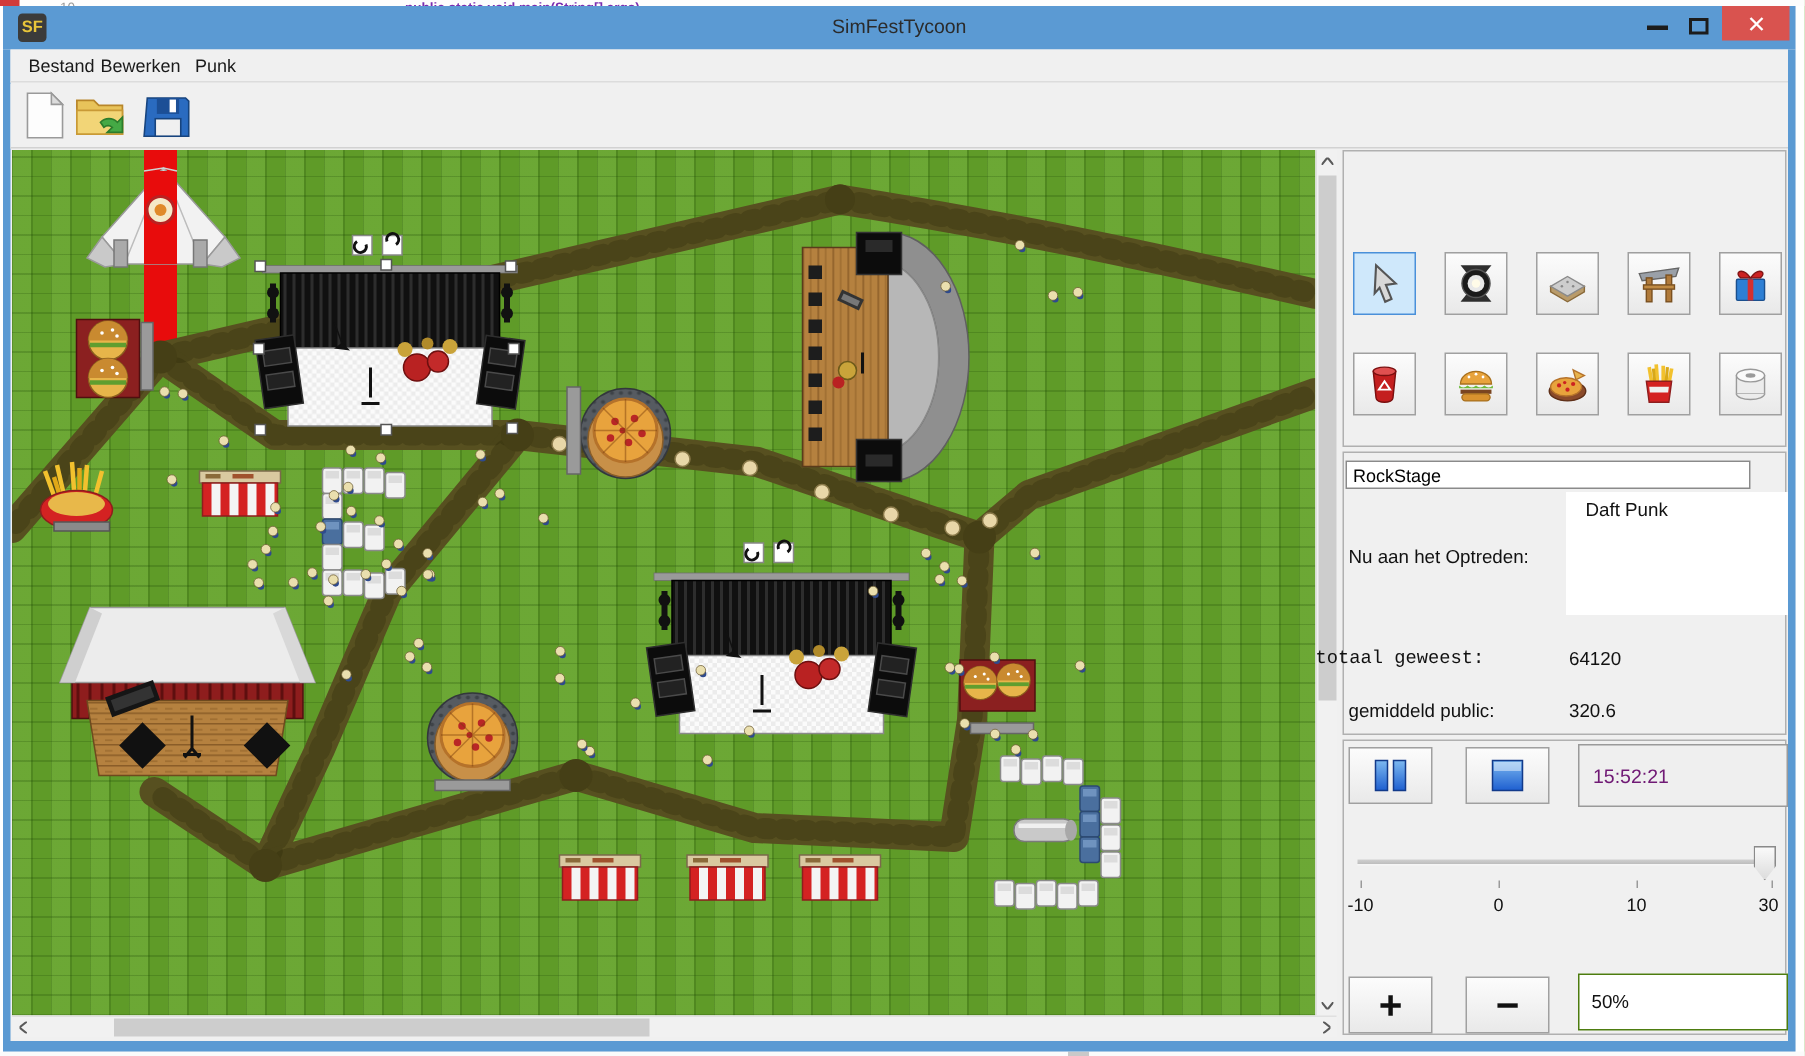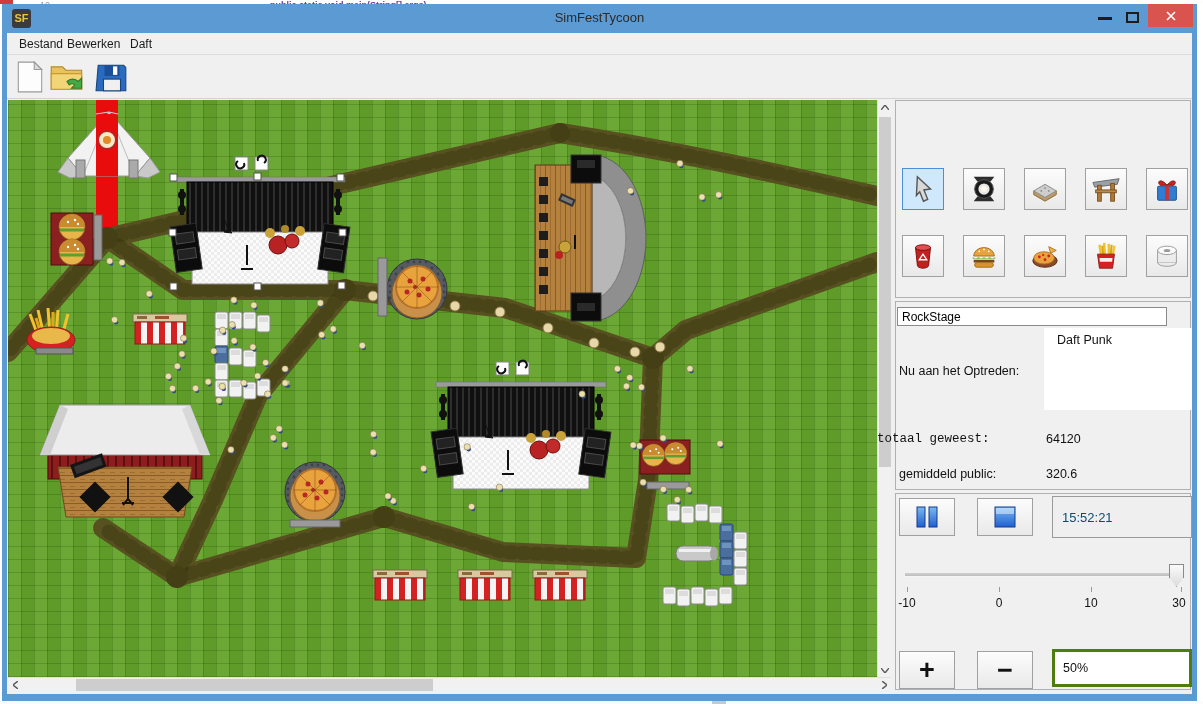--- a/index.html
+++ b/index.html
@@ -61,28 +61,28 @@
     display:flex; align-items:center; justify-content:center; cursor:pointer; }
   .btn.selected { background:#cfe8fb; border:1px solid #4a90d9; }
   #agenda-btn { left:895px; top:101px; width:292px; height:38px; font-size:12px; color:#111; gap:10px; }
   .lbl { position:absolute; font-size:12.5px; color:#111; }
   #rockstage-input { left:895px; top:303px; width:270px; height:19px; border:1px solid #8a8a8a;
     background:#fff; font-size:12px; padding:1px 4px; font-family:"Liberation Sans",sans-serif; }
   #daft-box { left:1042px; top:324px; width:148px; height:82px; background:#fff; }
   #daft-box span { position:absolute; left:13px; top:5px; font-size:12.5px; color:#111; }
 
   #time-box { left:1050px; top:492px; width:140px; height:42px; border:1px solid #9a9a9a;
-    background:#efefef; font-size:13px; color:#0c4a6e; display:flex; align-items:center; padding-left:9px; }
+    background:#efefef; font-size:13px; color:#701a75; display:flex; align-items:center; padding-left:9px; }
   #slider-track { left:903px; top:569px; width:278px; height:4px;
     background:linear-gradient(#d0d0d0,#bdbdbd); border-bottom:1px solid #f5f5f5; }
   #slider-thumb { left:1167px; top:560px; width:15px; height:23px; background:linear-gradient(#fafafa,#dcdcdc);
     border:1px solid #8a8a8a; clip-path:polygon(0 0,100% 0,100% 58%,50% 100%,0 58%); cursor:pointer; }
   .tick { position:absolute; width:1px; height:5px; background:#9a9a9a; top:583px; }
   .ticklbl { position:absolute; top:592px; width:34px; text-align:center; font-size:12px; color:#111; }
-  #pct-box { left:1050px; top:645px; width:140px; height:38px; border:3px solid #4d7c0f; background:#fff;
+  #pct-box { left:1050px; top:645px; width:140px; height:38px; border:1px solid #4d7c0f; background:#fff;
     font-size:12.5px; color:#111; display:flex; align-items:center; padding-left:8px; }
   .bigglyph { font-size:27px; font-weight:bold; color:#111; line-height:20px; }
 </style>
 </head>
 <body>
 
 <div class="abs" id="bg-strip">
   <div class="red-block"></div>
   <span class="ln">10</span>
   <span class="code">public static void main(String[] args)</span>
@@ -103,21 +103,21 @@
         </svg>
     </div>
   </div>
   <div class="abs blue" id="border-l"></div>
   <div class="abs blue" id="border-r"></div>
   <div class="abs blue" id="border-b"></div>
 
   <div class="abs" id="menubar">
     <span class="menu-item" style="left:8px">Bestand</span>
     <span class="menu-item" style="left:56px">Bewerken</span>
-    <span class="menu-item" style="left:119px">Daft</span>
+    <span class="menu-item" style="left:119px">Punk</span>
   </div>
 
   <div class="abs" id="toolbar">
     <div class="tbtn" style="left:6px">
       <svg width="34" height="36" viewBox="0 0 32 32">
         <path d="M5,2 h15 l7,7 v21 h-22 Z" fill="#fdfdfd" stroke="#9a9a9a"></path>
         <path d="M20,2 l7,7 h-7 Z" fill="#dcdcdc" stroke="#9a9a9a"></path>
         </svg>
     </div>
     <div class="tbtn" style="left:42px">

